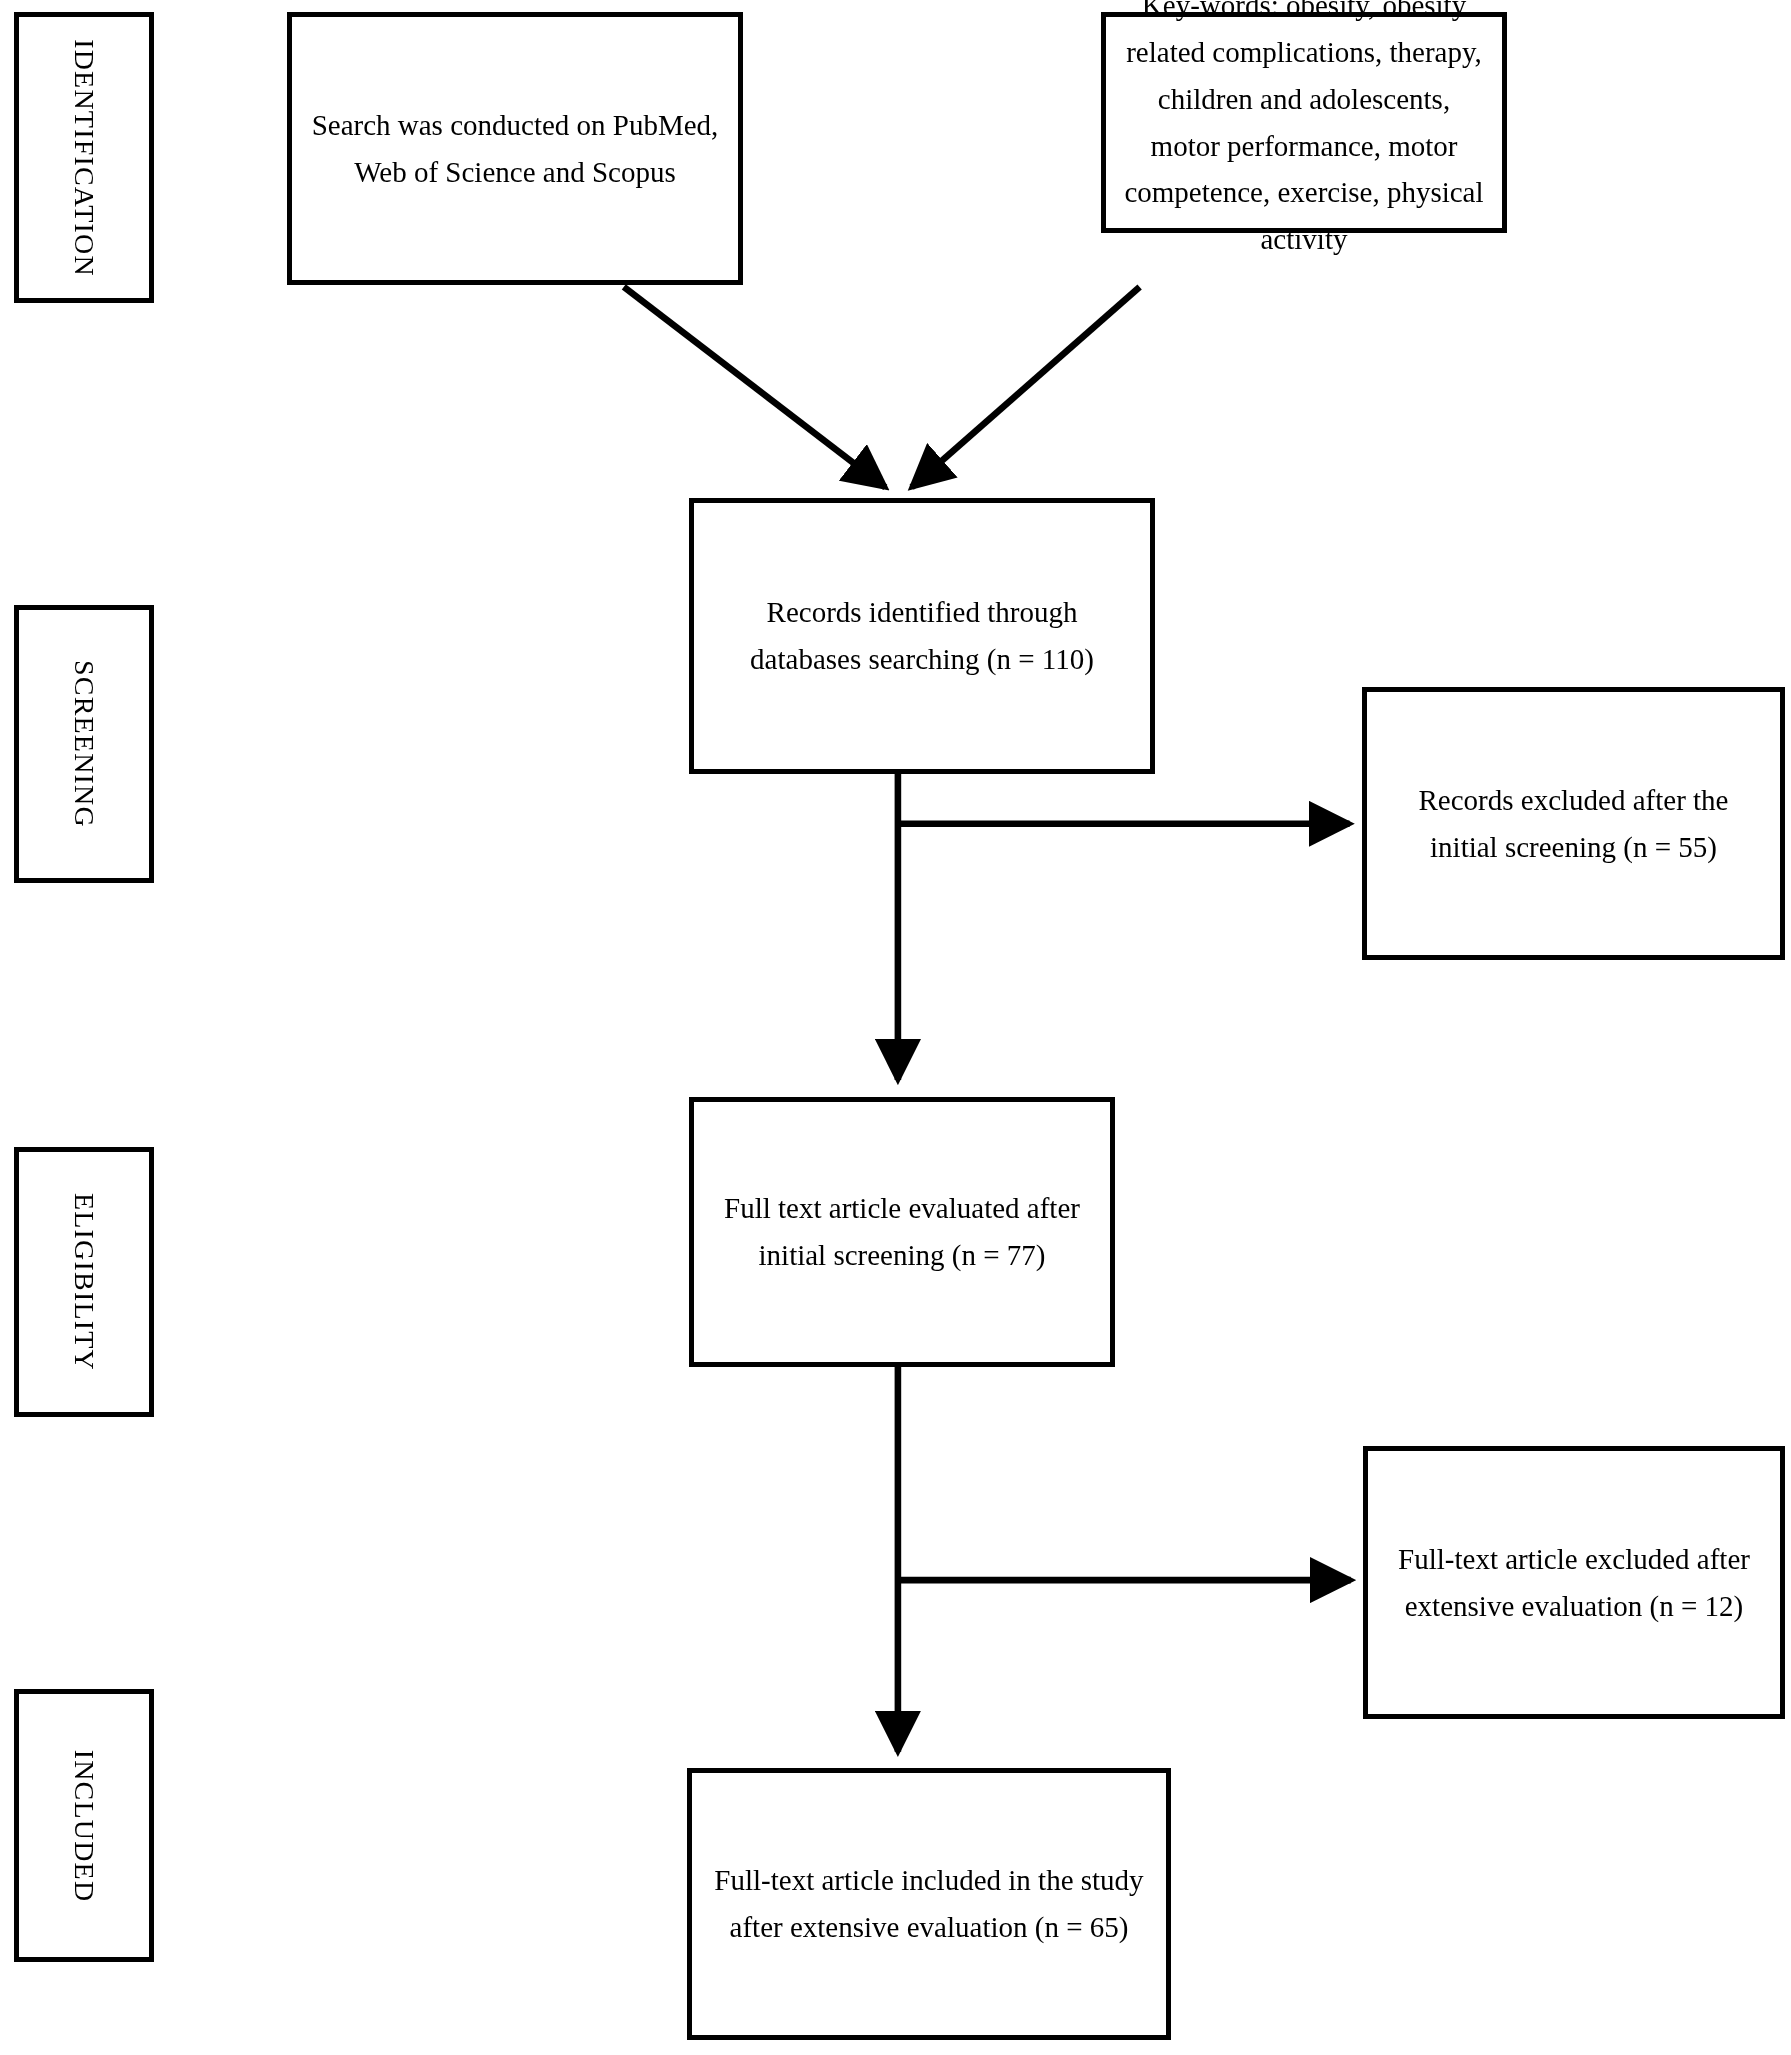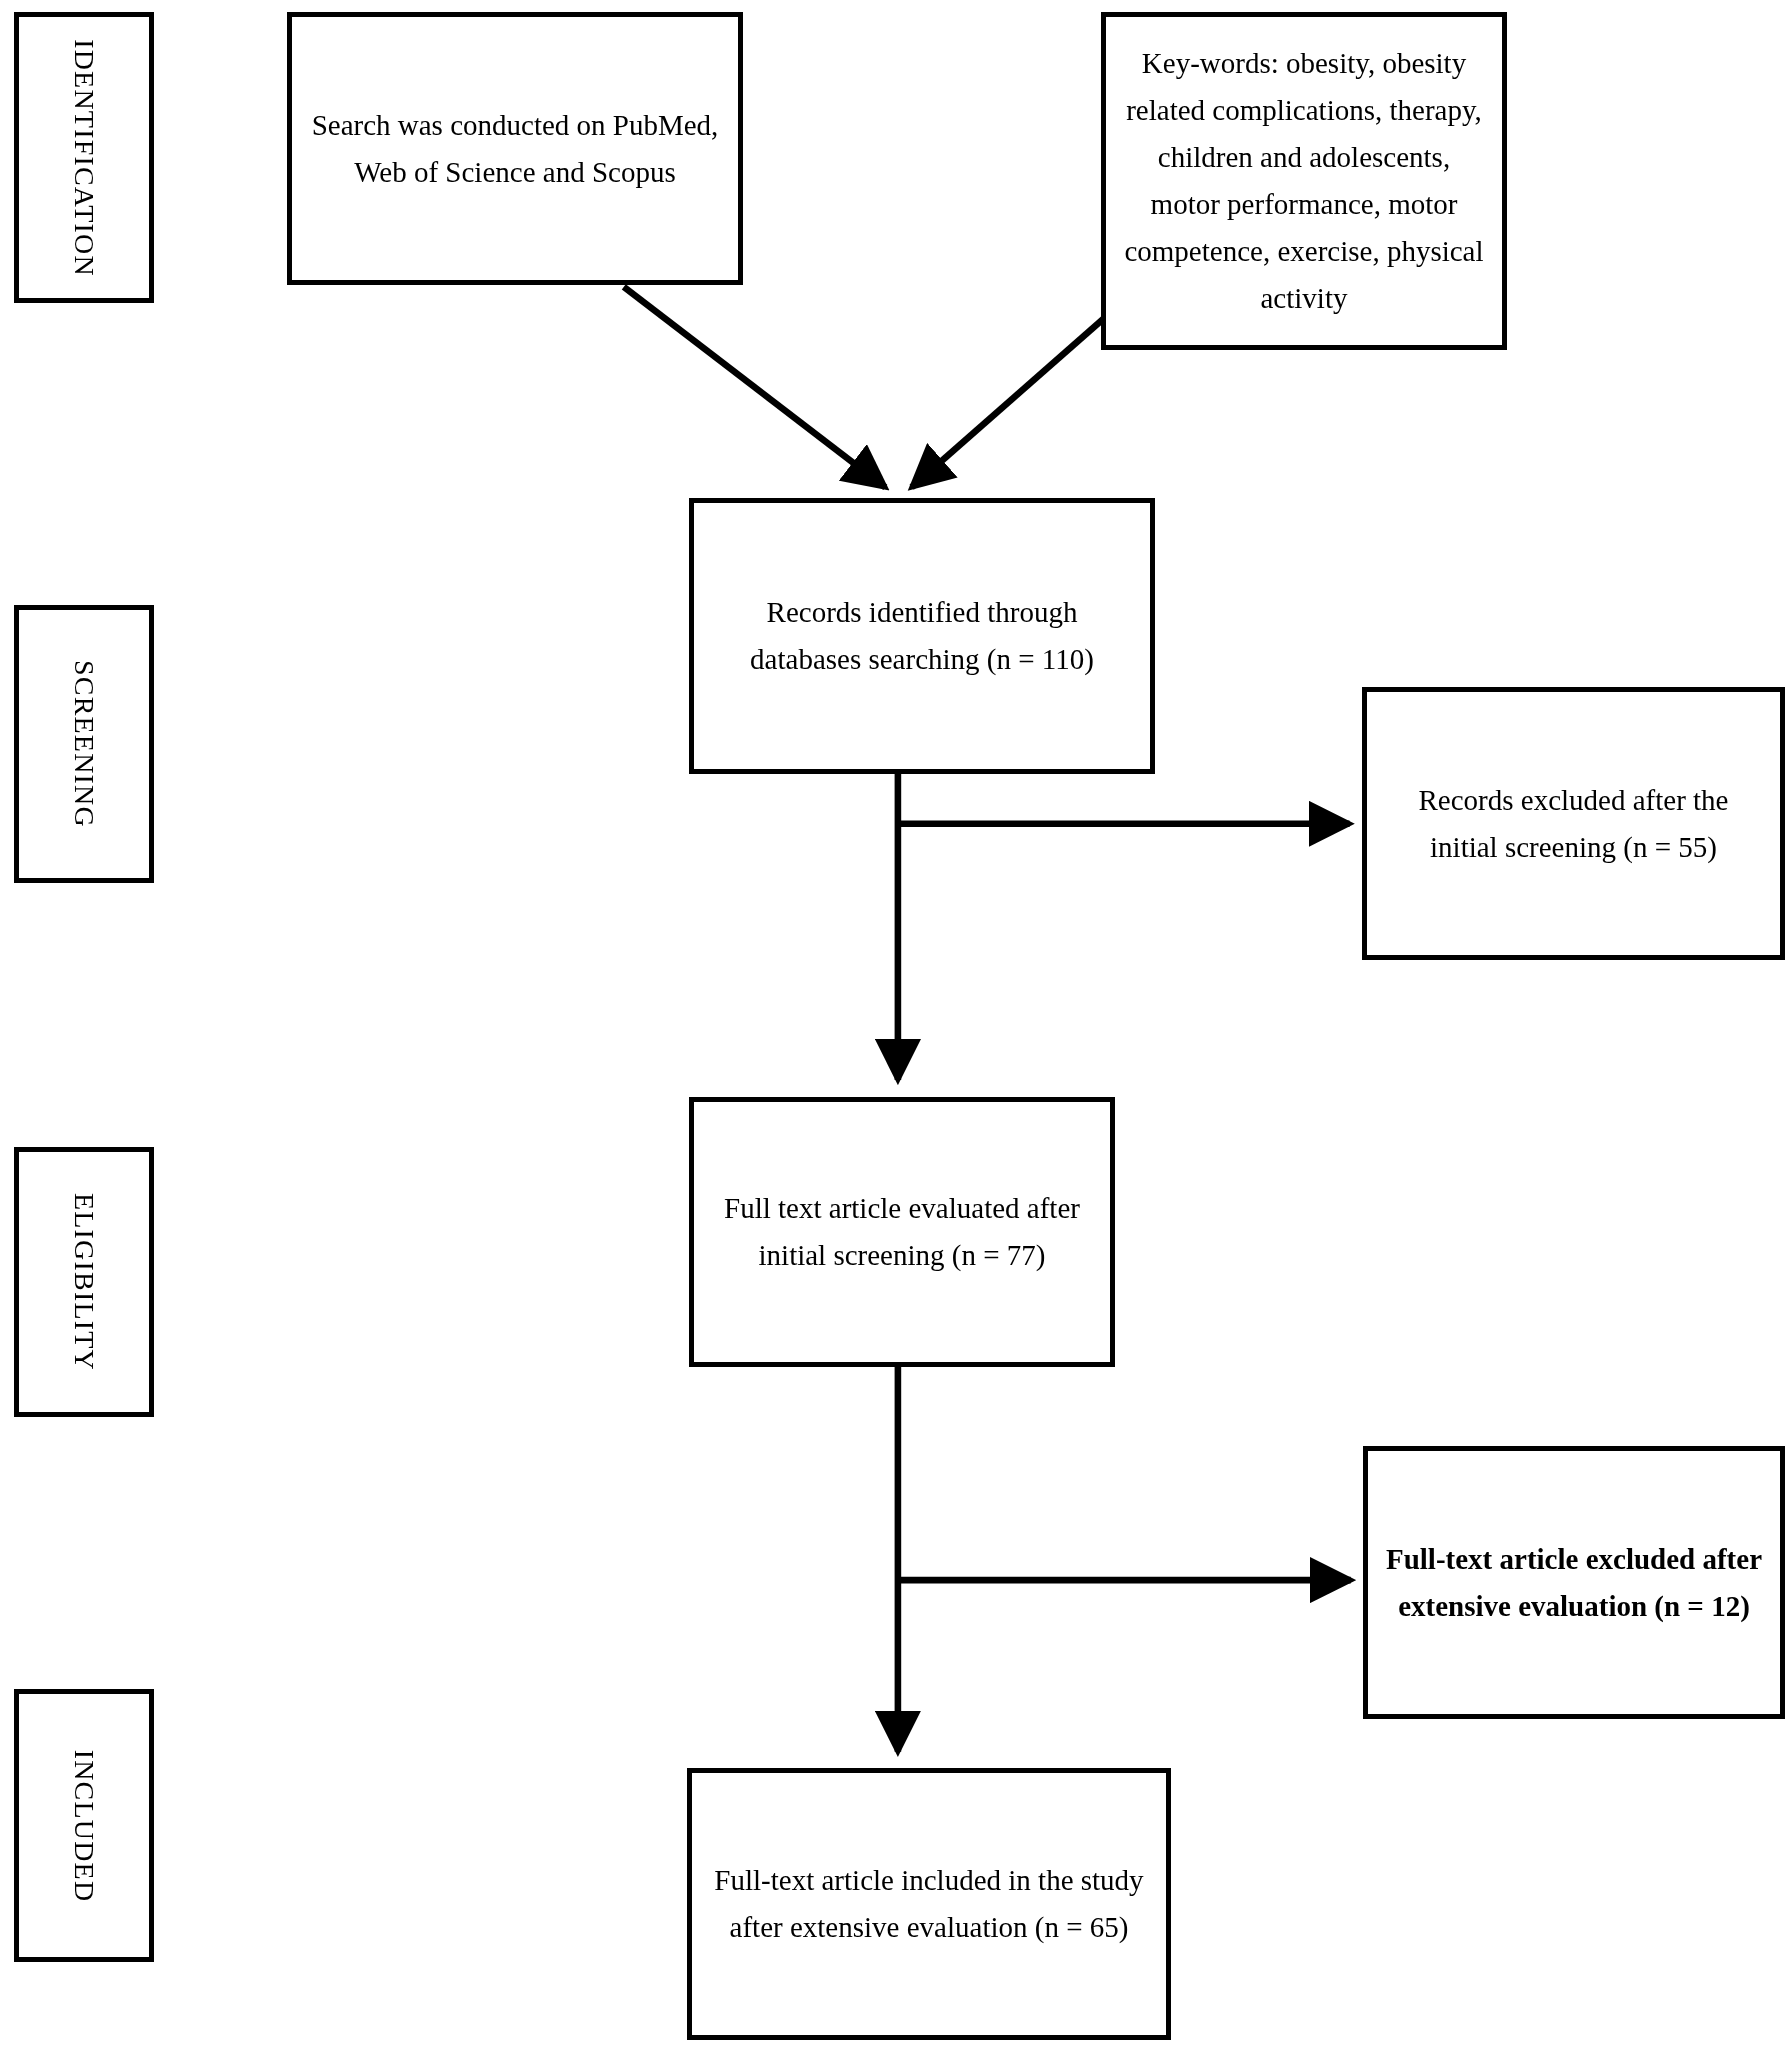--- a/index.html
+++ b/index.html
@@ -99,37 +99,37 @@
   </div>
 
   <div class="stage" style="left:14px; top:1689px; width:140px; height:273px;">
     <span class="vtxt">INCLUDED</span>
   </div>
 
   <div class="box" style="left:287px; top:12px; width:456px; height:273px;">
     <span class="txt">Search was conducted on PubMed, Web of Science and Scopus</span>
   </div>
 
-  <div class="box" style="left:1101px; top:12px; width:406px; height:338px;">
+  <div class="box" style="left:1101px; top:12px; width:406px; height:221px;">
     <span class="txt">Key-words: obesity, obesity related complications, therapy, children and adolescents, motor performance, motor competence, exercise, physical activity</span>
   </div>
 
   <div class="box" style="left:689px; top:498px; width:466px; height:276px;">
     <span class="txt">Records identified through databases searching (n = 110)</span>
   </div>
 
   <div class="box" style="left:1362px; top:687px; width:423px; height:273px;">
     <span class="txt">Records excluded after the initial screening (n = 55)</span>
   </div>
 
   <div class="box" style="left:689px; top:1097px; width:426px; height:270px;">
     <span class="txt">Full text article evaluated after initial screening (n = 77)</span>
   </div>
 
-  <div class="box" style="left:1363px; top:1446px; width:422px; height:273px;font-weight:bold;">
+  <div class="box" style="left:1363px; top:1446px; width:422px; height:273px;">
     <span class="txt">Full-text article excluded after extensive evaluation (n = 12)</span>
   </div>
 
   <div class="box" style="left:687px; top:1768px; width:484px; height:272px;">
     <span class="txt">Full-text article included in the study after extensive evaluation (n = 65)</span>
   </div>
 
 </div>
 
 

